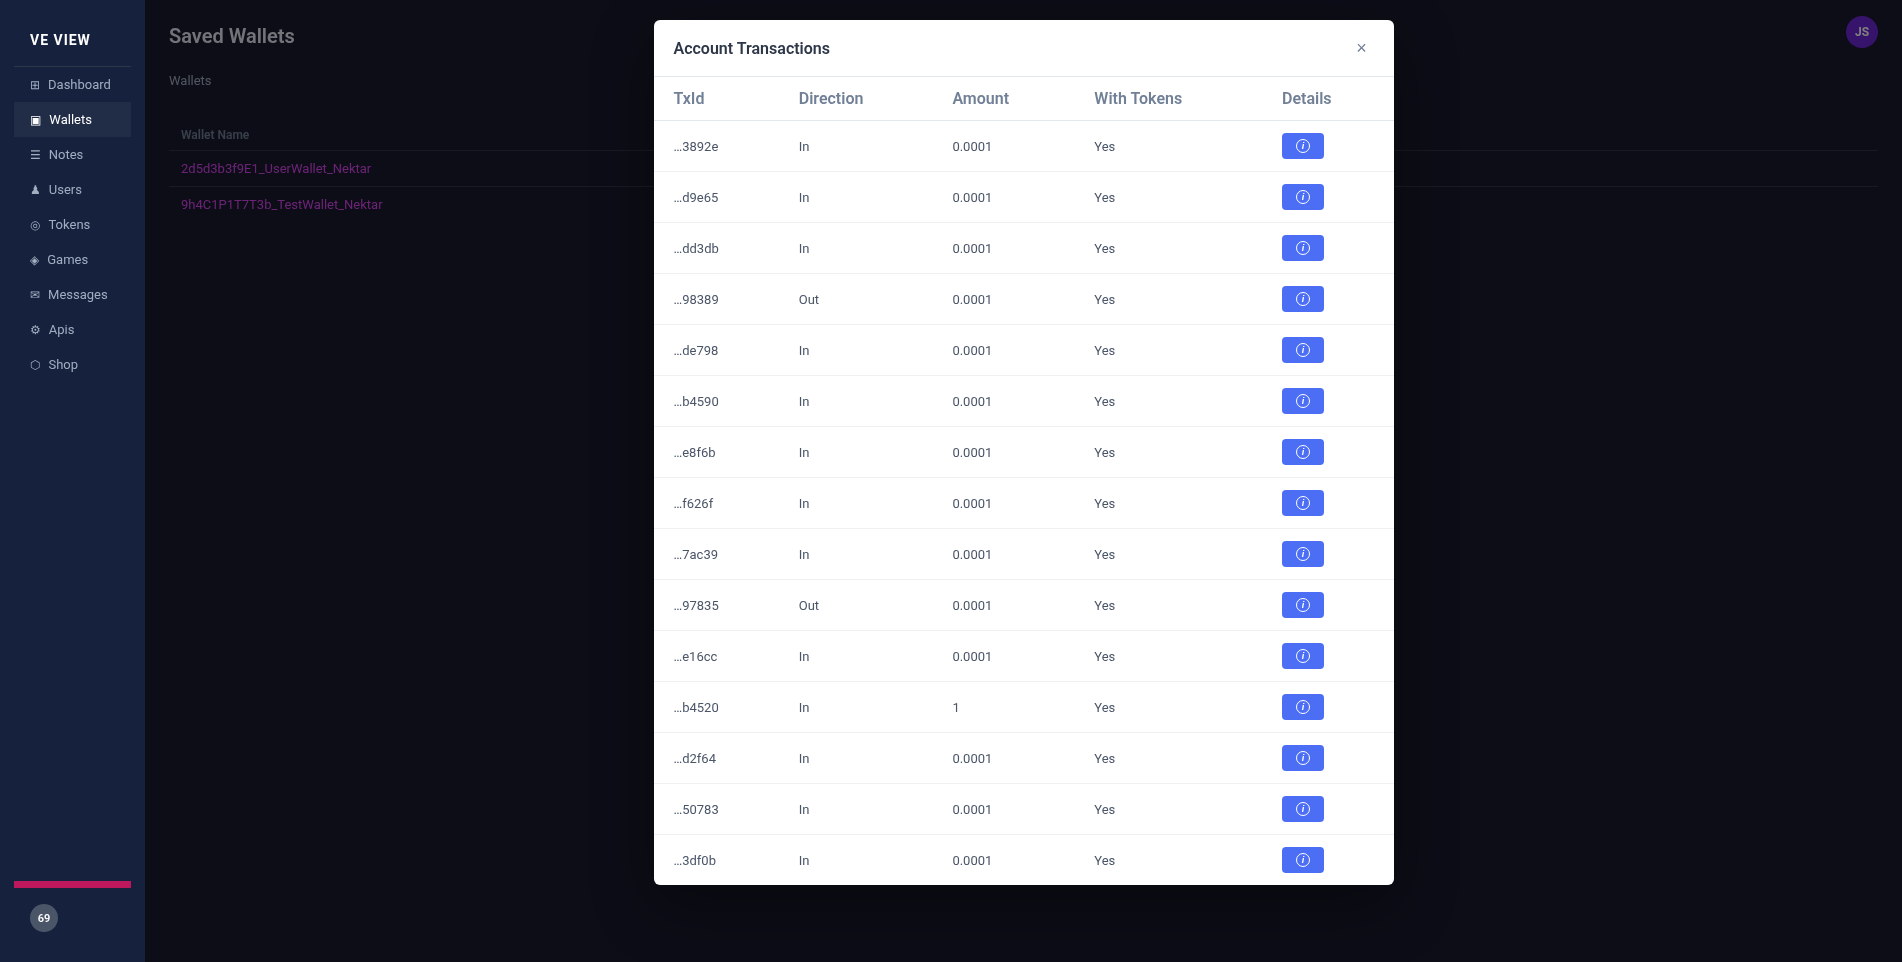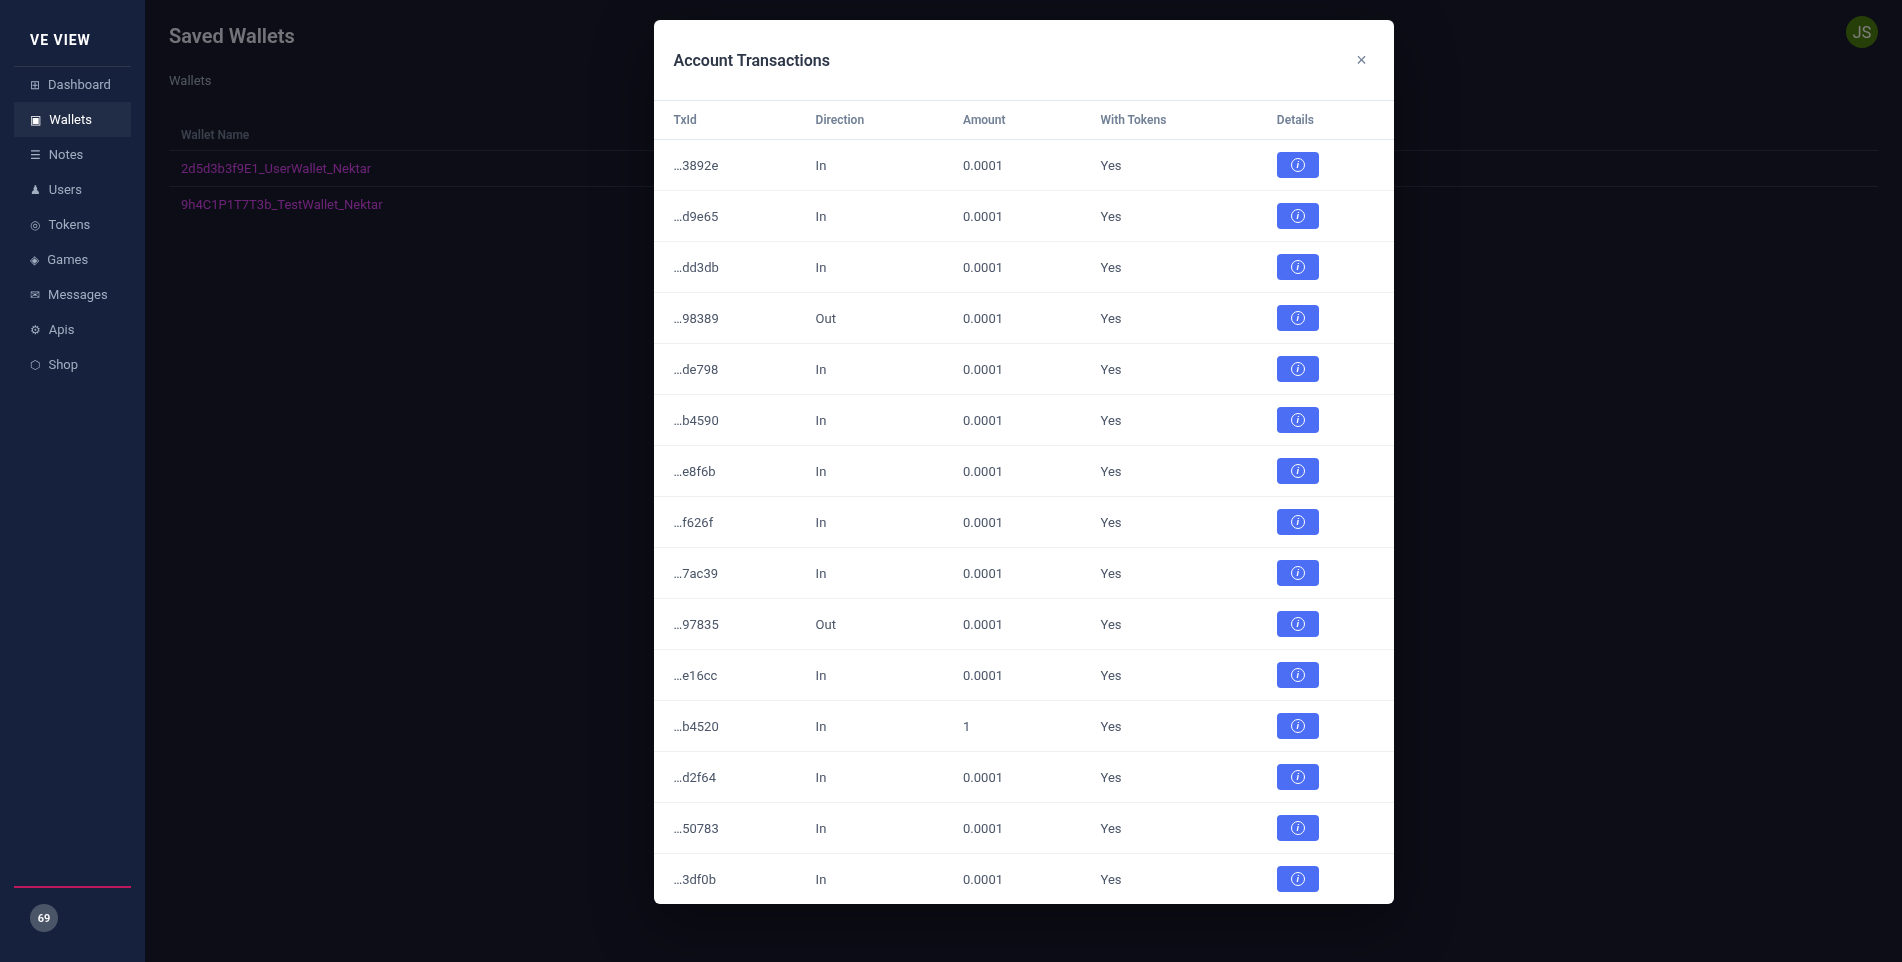--- a/index.html
+++ b/index.html
@@ -45,21 +45,21 @@
       color: #fff;
       background: rgba(255,255,255,0.05);
     }
     .sidebar-icon { font-size: 12px; }
     .sidebar-bottom {
       margin-top: auto;
       padding: 16px;
       display: flex;
       align-items: center;
       gap: 8px;
-      border-top: 2px solid #be185d;
+      border-top: 7px solid #be185d;
     }
     .sidebar-avatar-small {
       width: 28px; height: 28px;
       border-radius: 50%;
       background: #4a5568;
       display: flex; align-items: center; justify-content: center;
       color: #fff; font-size: 11px; font-weight: 600;
     }
 
     
@@ -103,23 +103,23 @@
       position: absolute;
       top: 16px;
       right: 24px;
       display: flex;
       align-items: center;
       gap: 8px;
     }
     .top-avatar {
       width: 32px; height: 32px;
       border-radius: 50%;
-      background: #4d7c0f;
+      background: #6d28d9;
       display: flex; align-items: center; justify-content: center;
-      color: #fff; font-size: 16px; font-weight: 400;
+      color: #fff; font-size: 12px; font-weight: 700;
     }
 
     
     .overlay {
       position: absolute;
       top: 0; left: 0;
       width: 100%; height: 100%;
       background: rgba(0,0,0,0.5);
       display: flex;
       align-items: flex-start;
@@ -135,21 +135,21 @@
       width: 740px;
       max-height: 920px;
       display: flex;
       flex-direction: column;
       box-shadow: 0 20px 60px rgba(0,0,0,0.4);
     }
     .modal-header {
       display: flex;
       align-items: center;
       justify-content: space-between;
-      padding: 28px 20px;
+      padding: 16px 20px;
       border-bottom: 1px solid #e2e8f0;
     }
     .modal-title {
       font-size: 16px;
       font-weight: 600;
       color: #2d3748;
     }
     .modal-close {
       width: 24px; height: 24px;
       cursor: pointer;
@@ -173,21 +173,21 @@
       font-size: 13px;
     }
     .tx-table thead tr {
       border-bottom: 1px solid #e2e8f0;
     }
     .tx-table thead th {
       padding: 12px 20px;
       text-align: left;
       color: #718096;
       font-weight: 600;
-      font-size: 12px;
+      font-size: 16px;
     }
     .tx-table tbody tr {
       border-bottom: 1px solid #f0f0f0;
       padding-left: 19px;
     }
     .tx-table tbody tr:last-child { border-bottom: none; }
     .tx-table tbody td {
       padding: 12px 20px;
       color: #4a5568;
       font-size: 13px;

